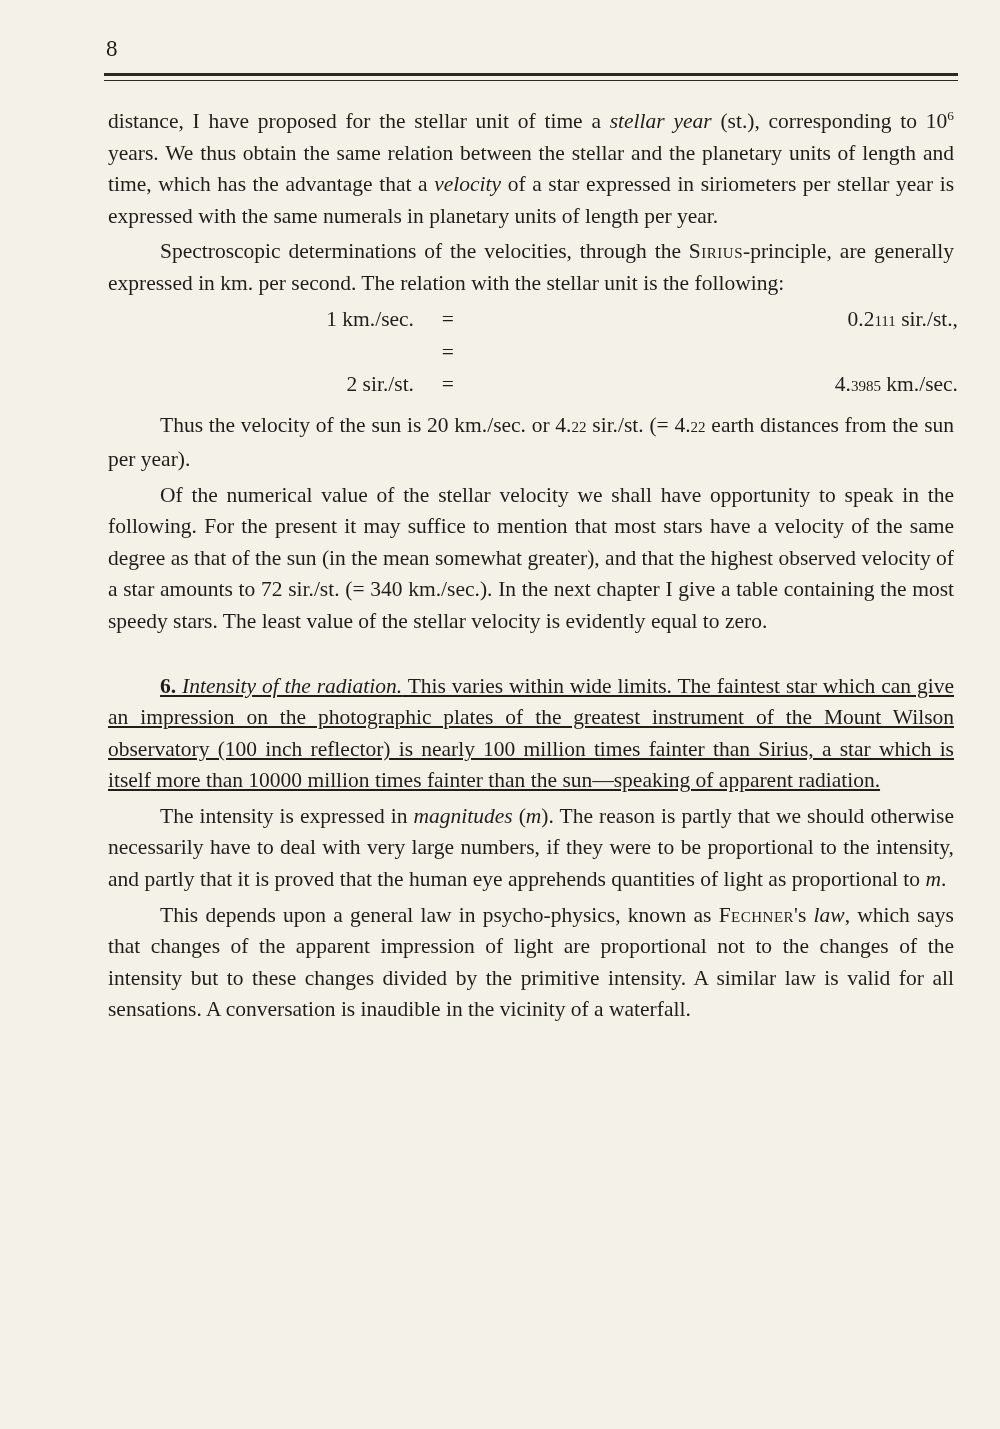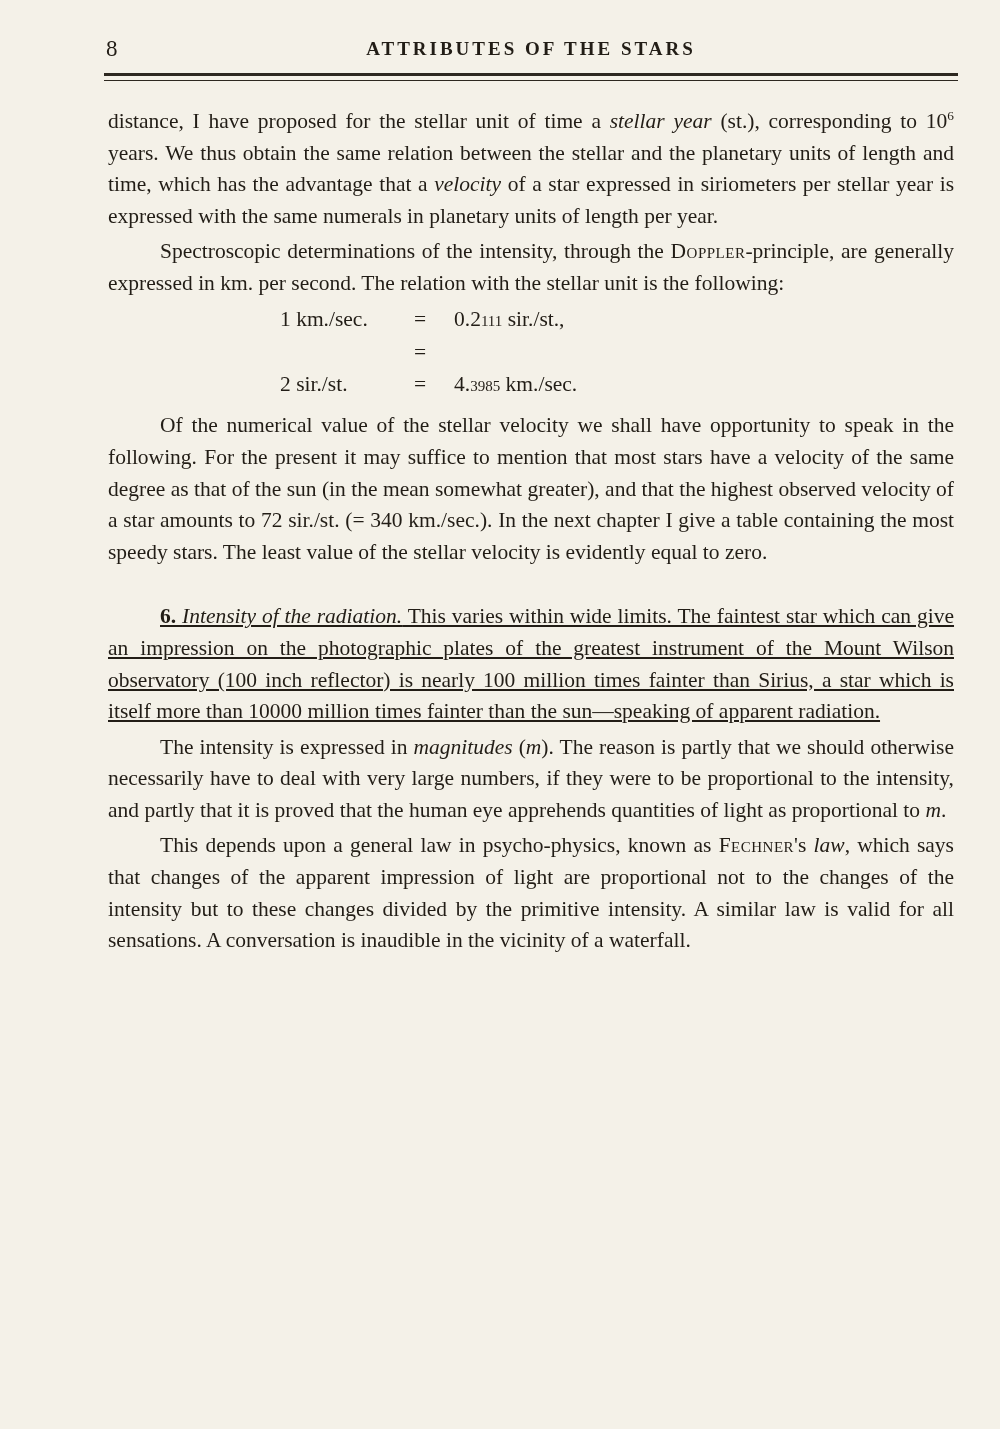--- a/index.html
+++ b/index.html
@@ -63,20 +63,21 @@
   p.section-start {
     margin-top: 33px;
     text-decoration: underline;
   }
   .equations {
     margin: 4px 0 8px 176px;
     text-align: left;
   }
   .eq-row {
     display: flex;
+    text-align: right;
   }
   .eq-lhs {
     width: 134px;
     flex: 0 0 auto;
   }
   .eq-op {
     width: 40px;
     flex: 0 0 auto;
   }
   .eq-rhs {
@@ -91,43 +92,43 @@
     line-height: 0;
   }
   .sm { font-size: 0.70em; }
 </style>
 </head>
 <body>
 
 <div class="page">
   <div class="page-header">
     <span class="page-number">8</span>
-    <div class="header-title">ATTRIBUTES OF THE STARS</div>
   </div>
   <div class="double-rule">
     <div class="rule-line-top"></div>
     <div class="rule-line-bottom"></div>
   </div>
   <div class="page-body">
       <p class=""><span>distance, I have proposed for the stellar unit of time a </span><span class="it">stellar year</span><span> (st.), corresponding to 10</span><span class="sup">6</span><span> years. We thus obtain the same relation between the stellar and the planetary units of length and time, which has the advantage that a </span><span class="it">velocity</span><span> of a star expressed in siriometers per stellar year is expressed with the same numerals in planetary units of length per year.</span></p>
-      <p class="indent"><span>Spectroscopic determinations of the intensity, through the </span><span class="sc">Doppler</span><span>-principle, are generally expressed in km. per second.  The relation with the stellar unit is the following:</span></p>
+      <p class="indent"><span>Spectroscopic determinations of the velocities, through the </span><span class="sc">Sirius</span><span>-principle, are generally expressed in km. per second.  The relation with the stellar unit is the following:</span></p>
       <div class="equations">
         <div class="eq-row">
           <span class="eq-lhs">1 km./sec.</span>
           <span class="eq-op">=</span>
           <span class="eq-rhs"><span>0.2</span><span class="sm">111</span><span> sir./st.,</span></span>
         </div>
         <div class="eq-row">
           <span class="eq-lhs"></span>
           <span class="eq-op">=</span>
         </div>
         <div class="eq-row">
           <span class="eq-lhs">2 sir./st.</span>
           <span class="eq-op">=</span>
           <span class="eq-rhs"><span>4.</span><span class="sm">3985</span><span> km./sec.</span></span>
         </div>
       </div>
+      <p class="indent"><span>Thus the velocity of the sun is 20 km./sec. or 4.</span><span class="sm">22</span><span> sir./st. (= 4.</span><span class="sm">22</span><span> earth distances from the sun per year).</span></p>
       <p class="indent"><span>Of the numerical value of the stellar velocity we shall have opportunity to speak in the following.  For the present it may suffice to mention that most stars have a velocity of the same degree as that of the sun (in the mean somewhat greater), and that the highest observed velocity of a star amounts to 72 sir./st. (= 340 km./sec.).  In the next chapter I give a table containing the most speedy stars.  The least value of the stellar velocity is evidently equal to zero.</span></p>
       <p class="indent section-start"><span class="b">6. </span><span class="it">Intensity of the radiation.</span><span>  This varies within wide limits.  The faintest star which can give an impression on the photographic plates of the greatest instrument of the Mount Wilson observatory (100 inch reflector) is nearly 100 million times fainter than Sirius, a star which is itself more than 10000 million times fainter than the sun—speaking of apparent radiation.</span></p>
       <p class="indent"><span>The intensity is expressed in </span><span class="it">magnitudes</span><span> (</span><span class="it">m</span><span>).  The reason is partly that we should otherwise necessarily have to deal with very large numbers, if they were to be proportional to the intensity, and partly that it is proved that the human eye apprehends quantities of light as proportional to </span><span class="it">m</span><span>.</span></p>
       <p class="indent"><span>This depends upon a general law in psycho-physics, known as </span><span class="sc">Fechner</span><span>'s </span><span class="it">law</span><span>, which says that changes of the apparent impression of light are proportional not to the changes of the intensity but to these changes divided by the primitive intensity.  A similar law is valid for all sensations.  A conversation is inaudible in the vicinity of a waterfall.</span></p>
     </div>
 </div>
 
 </body></html>

